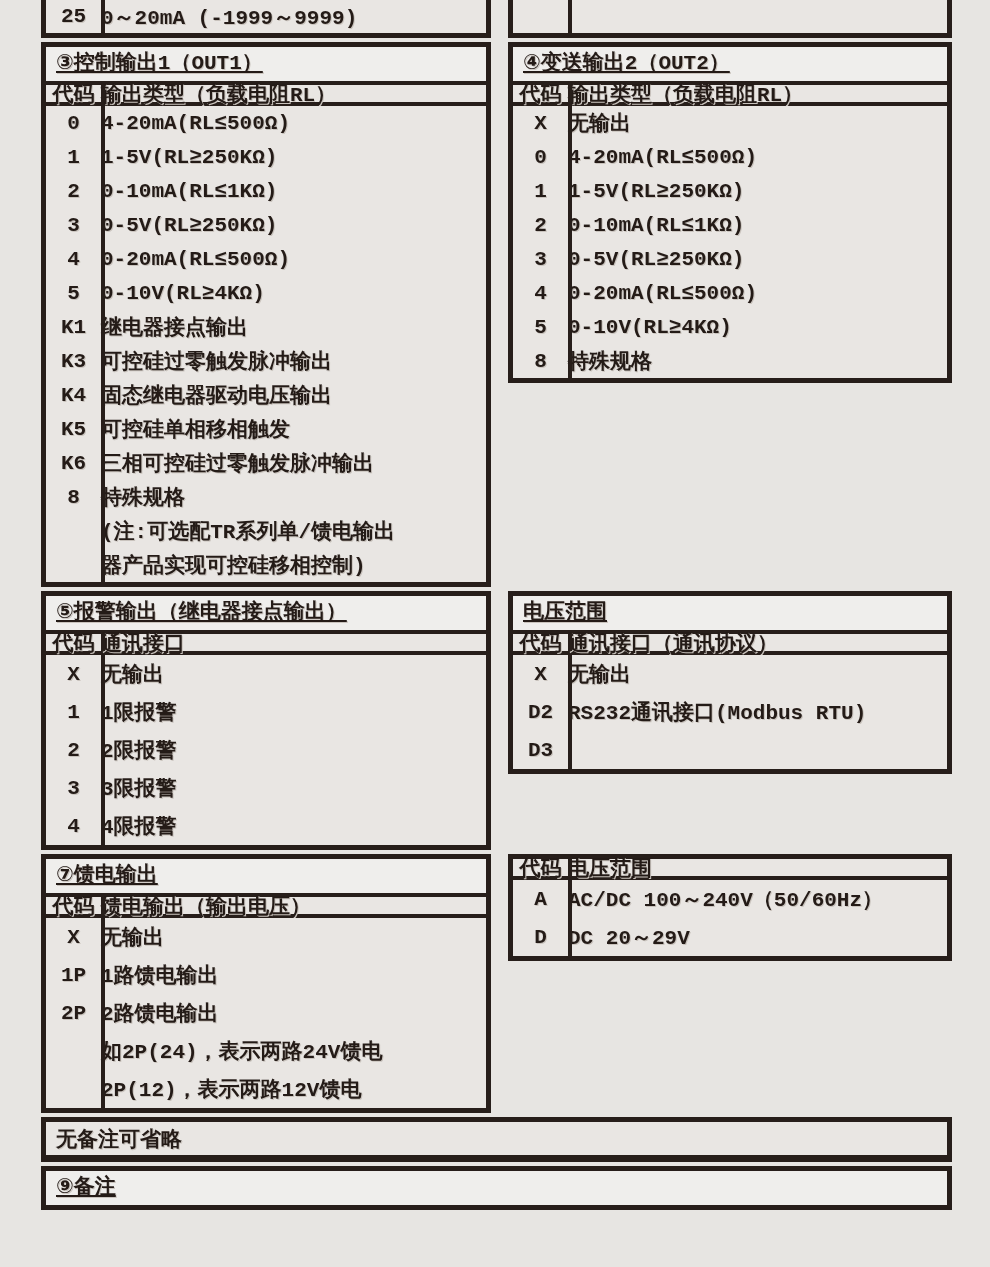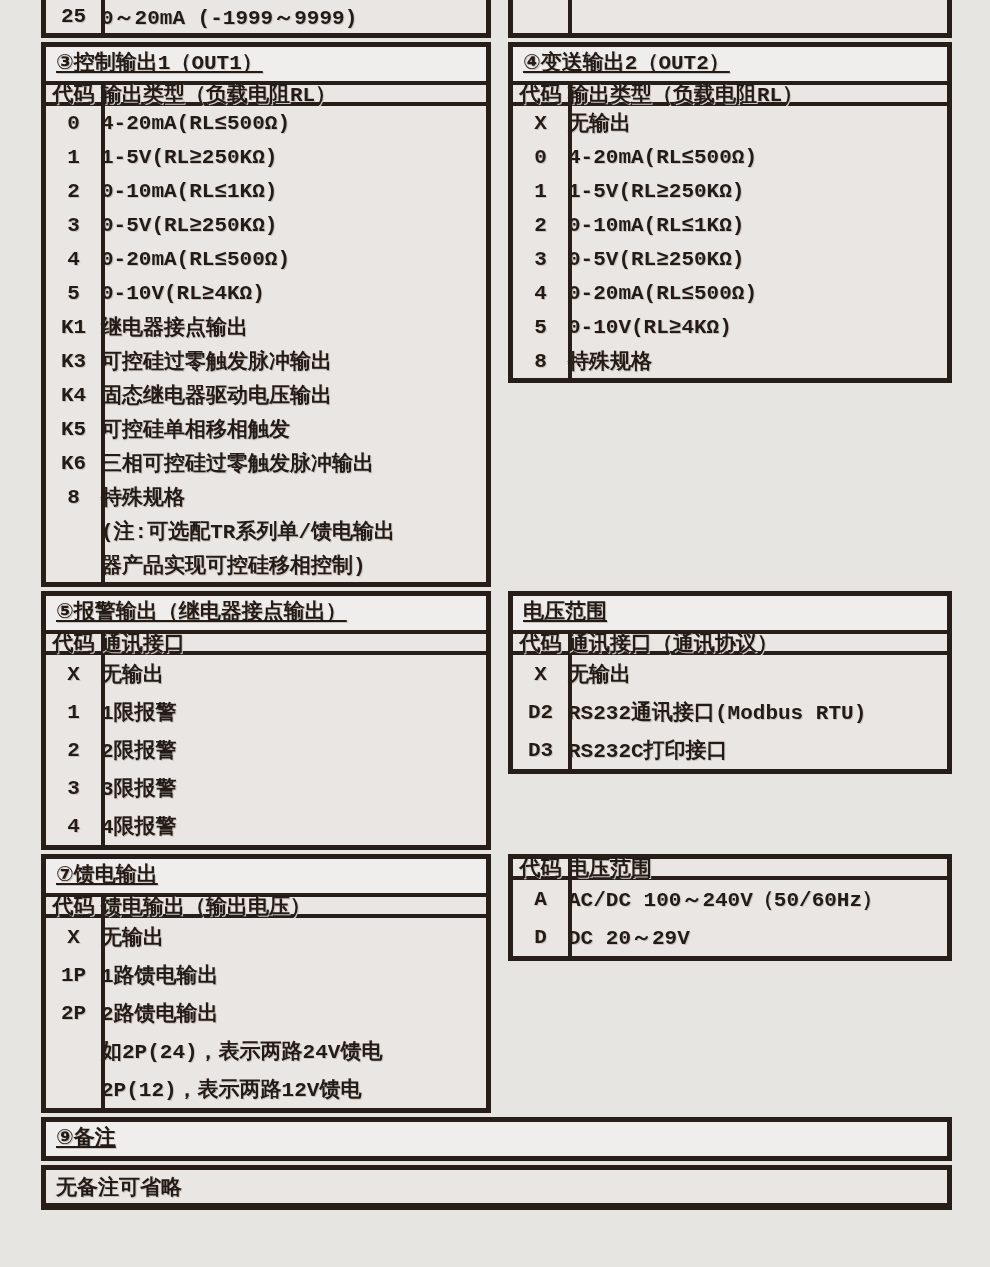--- a/index.html
+++ b/index.html
@@ -261,21 +261,20 @@
               <div class="trow">
                 <div class="tcell tcode">X</div>
                 <div class="tcell tdesc">无输出</div>
               </div>
               <div class="trow">
                 <div class="tcell tcode">D2</div>
                 <div class="tcell tdesc">RS232通讯接口(Modbus RTU)</div>
               </div>
               <div class="trow">
                 <div class="tcell tcode">D3</div>
-                <div class="tcell tdesc">RS232C打印接口</div>
               </div>
             </div>
         </div>
       </div>
     </div>
 
     <div class="pair">
       <div class="pcol-l">
         <div class="box">
           <div class="band">⑦馈电输出</div>
@@ -320,22 +319,22 @@
               </div>
               <div class="trow">
                 <div class="tcell tcode">D</div>
                 <div class="tcell tdesc">DC 20～29V</div>
               </div>
             </div>
         </div>
       </div>
     </div>
 
+    <div class="box thickbottom">
+      <div class="noterow">无备注可省略</div>
+    </div>
+
     <div class="box">
       <div class="band noline">⑨备注</div>
     </div>
 
-    <div class="box thickbottom">
-      <div class="noterow">无备注可省略</div>
-    </div>
-
   </div>
 </div>
 
 </body></html>

